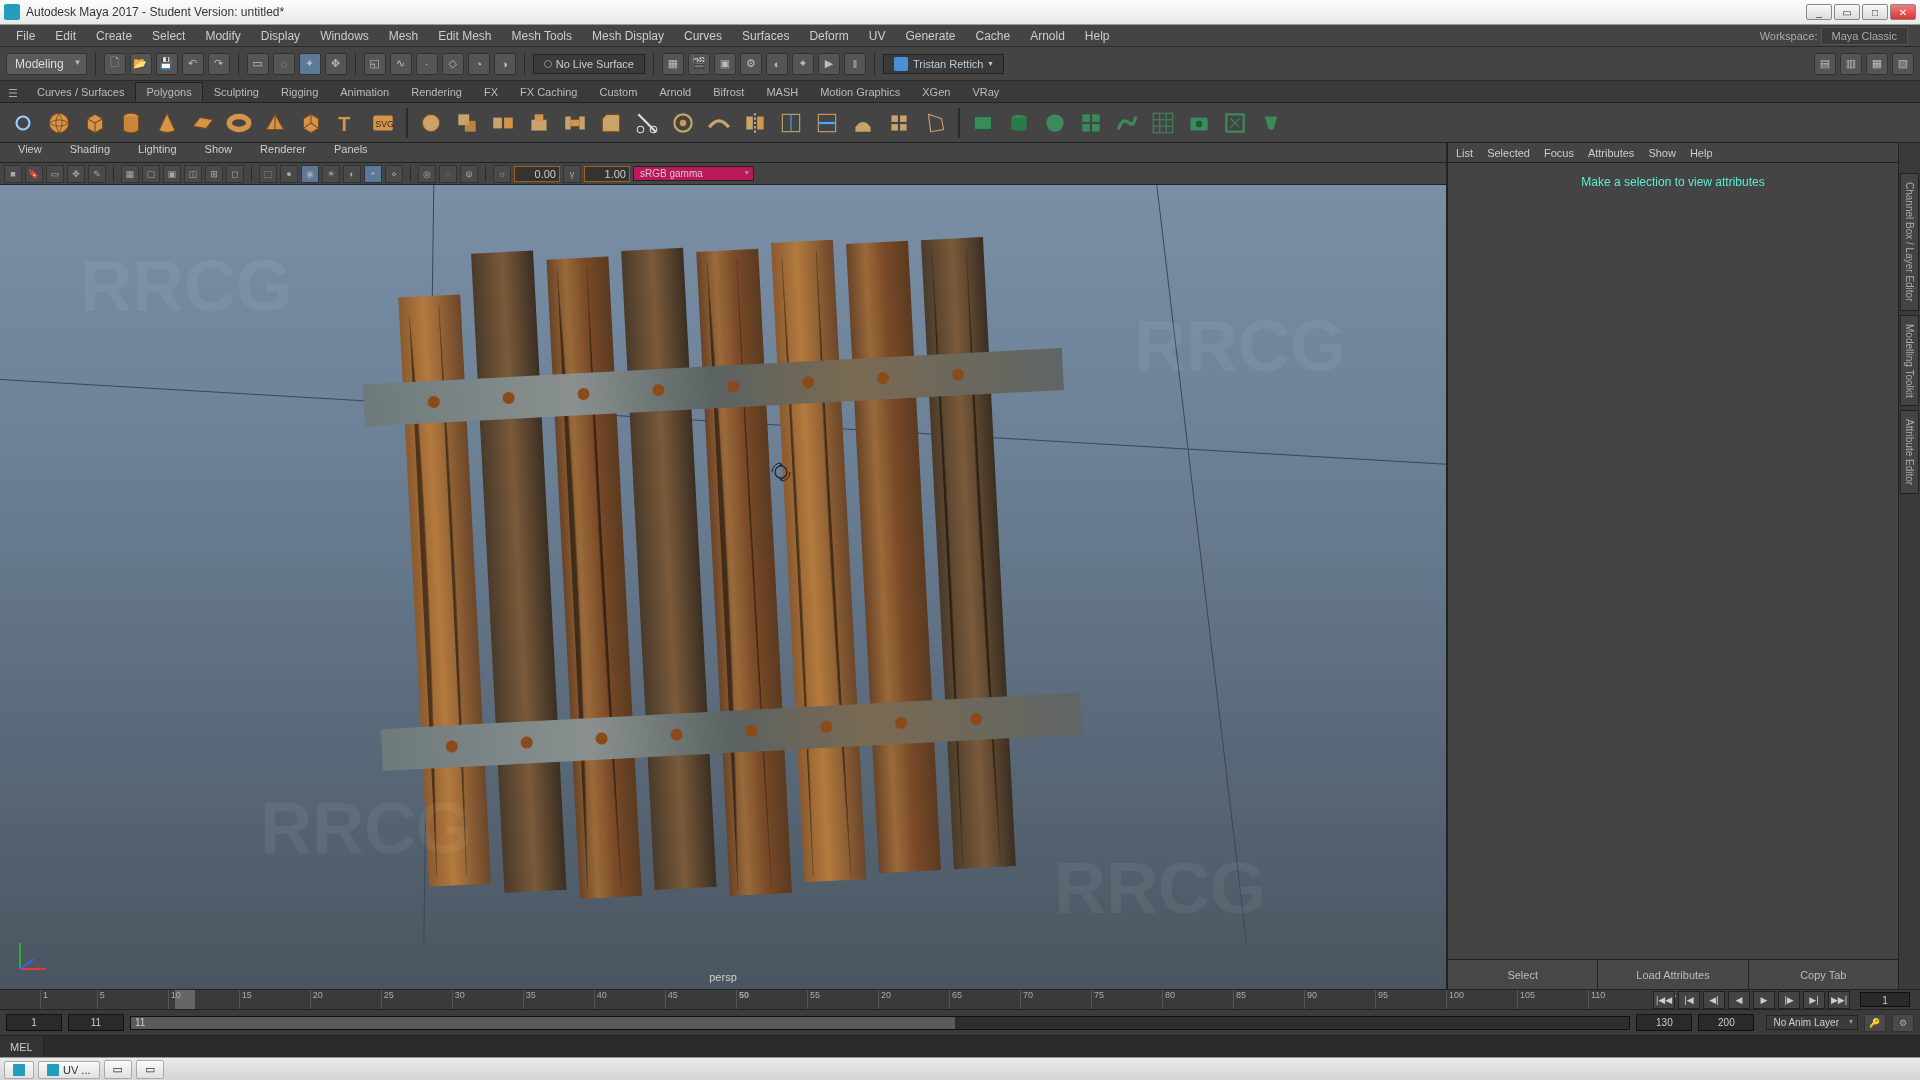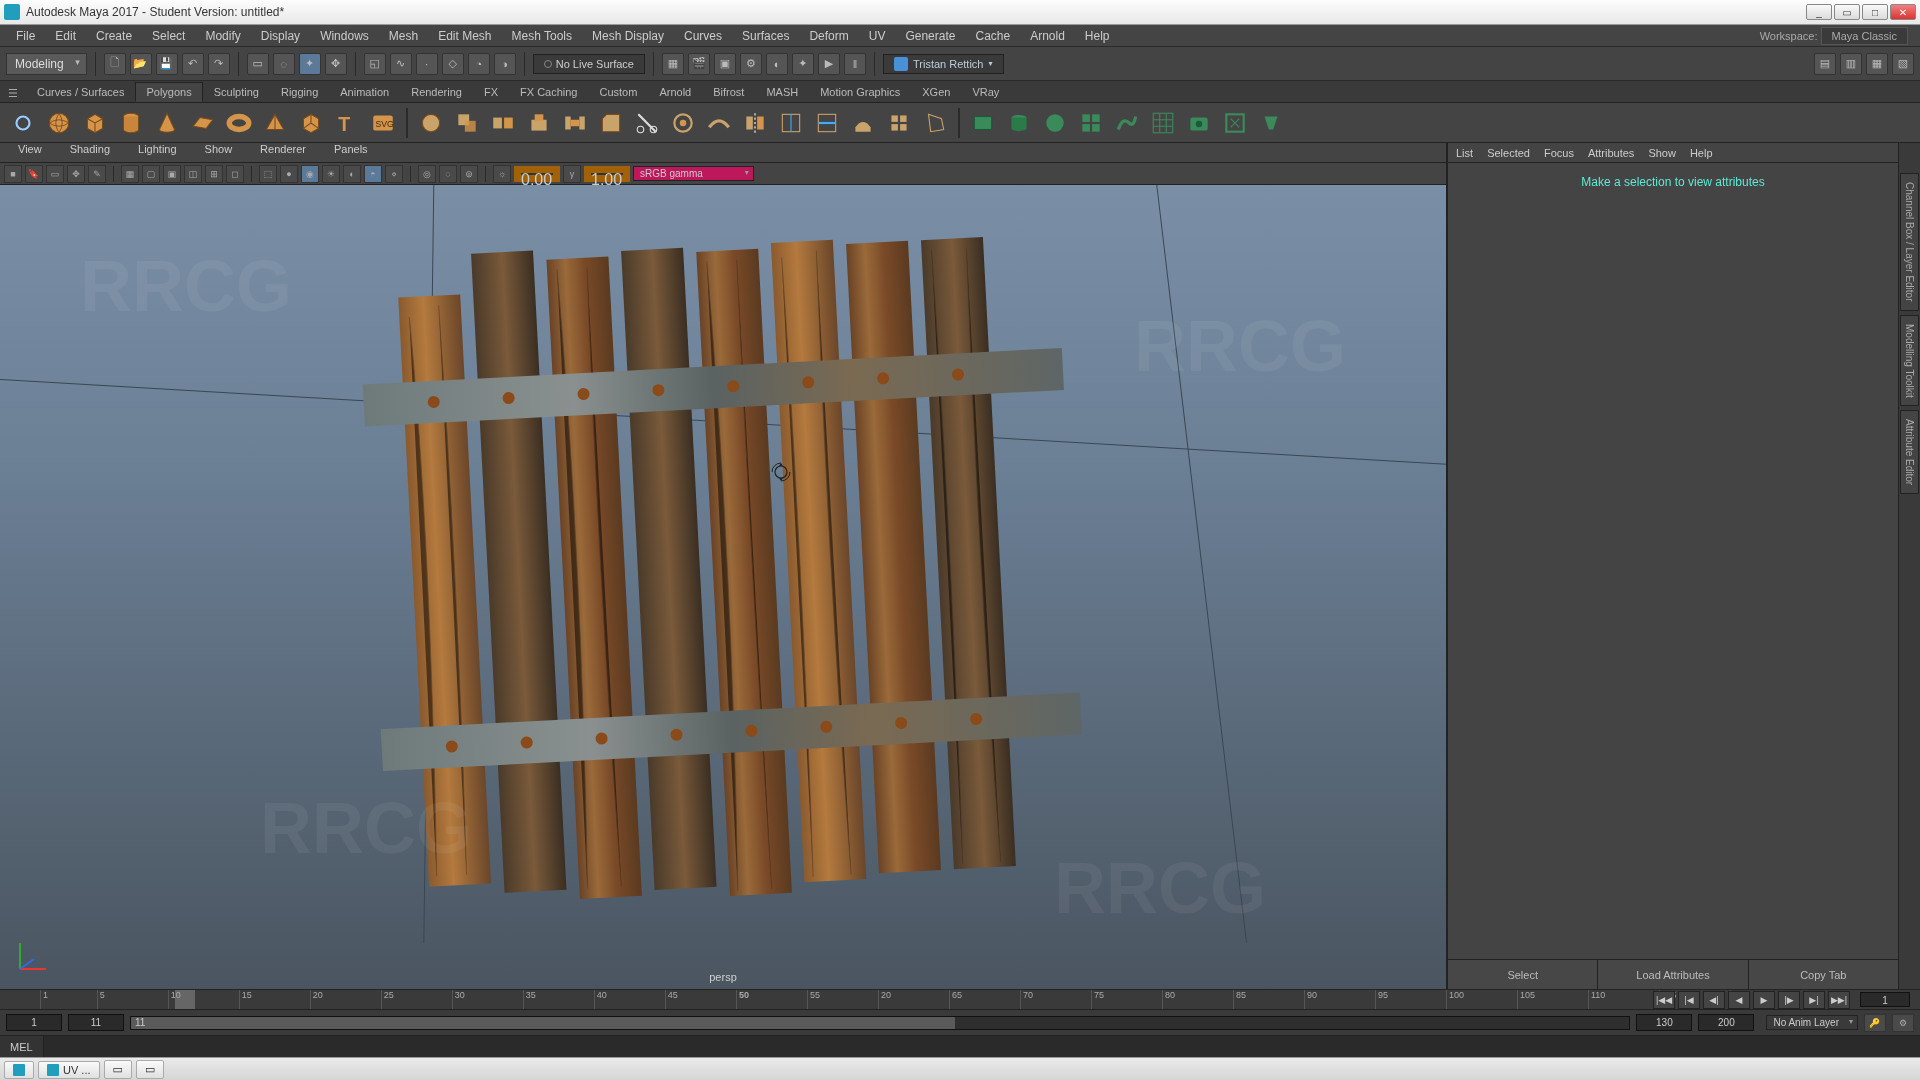--- a/index.html
+++ b/index.html
@@ -51,21 +51,21 @@
 .sidetabs { width:22px; background:#3a3a3a; display:flex; flex-direction:column; align-items:center; padding-top:30px; gap:4px; border-left:1px solid #222; }
 .sidetab { writing-mode:vertical-rl; padding:8px 3px; color:#aaa; font-size:10px; background:#444; border:1px solid #222; }
 
 
 .panelmenu { height:20px; background:#444; display:flex; padding:0 18px; gap:28px; border-bottom:1px solid #222; }
 .panelmenu span { color:#ccc; font-size:11px; }
 
 .paneltb { height:22px; background:#444; display:flex; align-items:center; padding:0 4px; gap:3px; border-bottom:1px solid #222; }
 .pticon { width:18px; height:18px; background:#4a4a4a; border:1px solid #333; display:flex; align-items:center; justify-content:center; font-size:9px; color:#aaa; }
 .pticon.on { background:#5b7a9a; }
-.ptnum { background:#333; border:7px solid #a16207; width:46px; height:16px; color:#ccc; font-size:16px; text-align:right; padding-right:3px; line-height:14px; }
+.ptnum { background:#333; border:1px solid #a16207; width:46px; height:16px; color:#ccc; font-size:11px; text-align:right; padding-right:3px; line-height:14px; }
 .gammasel { background:#be185d; border:1px solid #222; padding:1px 50px 1px 6px; color:#ccc; font-size:10px; position:relative; }
 .gammasel::after { content:"▾"; position:absolute; right:4px; color:#999; font-size:8px; }
 
 
 .viewport { flex:1; background:linear-gradient(#7a8fa6 0%,#6b7f95 35%,#4a5560 100%); position:relative; overflow:hidden; }
 .grid { position:absolute; inset:0; }
 .grid line { stroke:#3a4652; stroke-width:1; }
 .axisgizmo { position:absolute; left:12px; bottom:12px; width:40px; height:40px; }
 .camlabel { position:absolute; left:50%; bottom:6px; transform:translateX(-50%); color:#cfcfcf; font-size:11px; }
 .fence { position:absolute; left:50%; top:48%; transform:translate(-50%,-50%) rotate(-3deg); }

